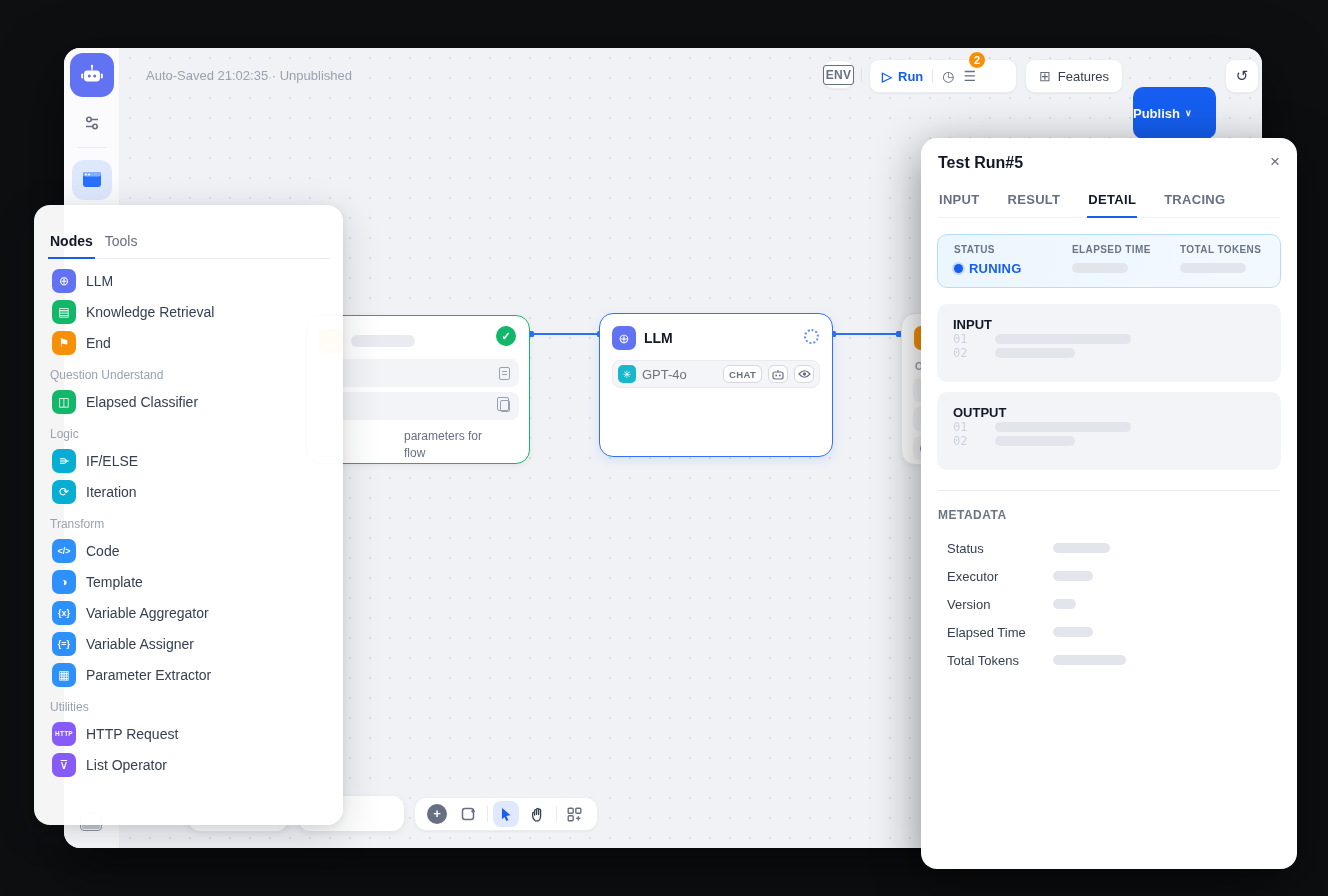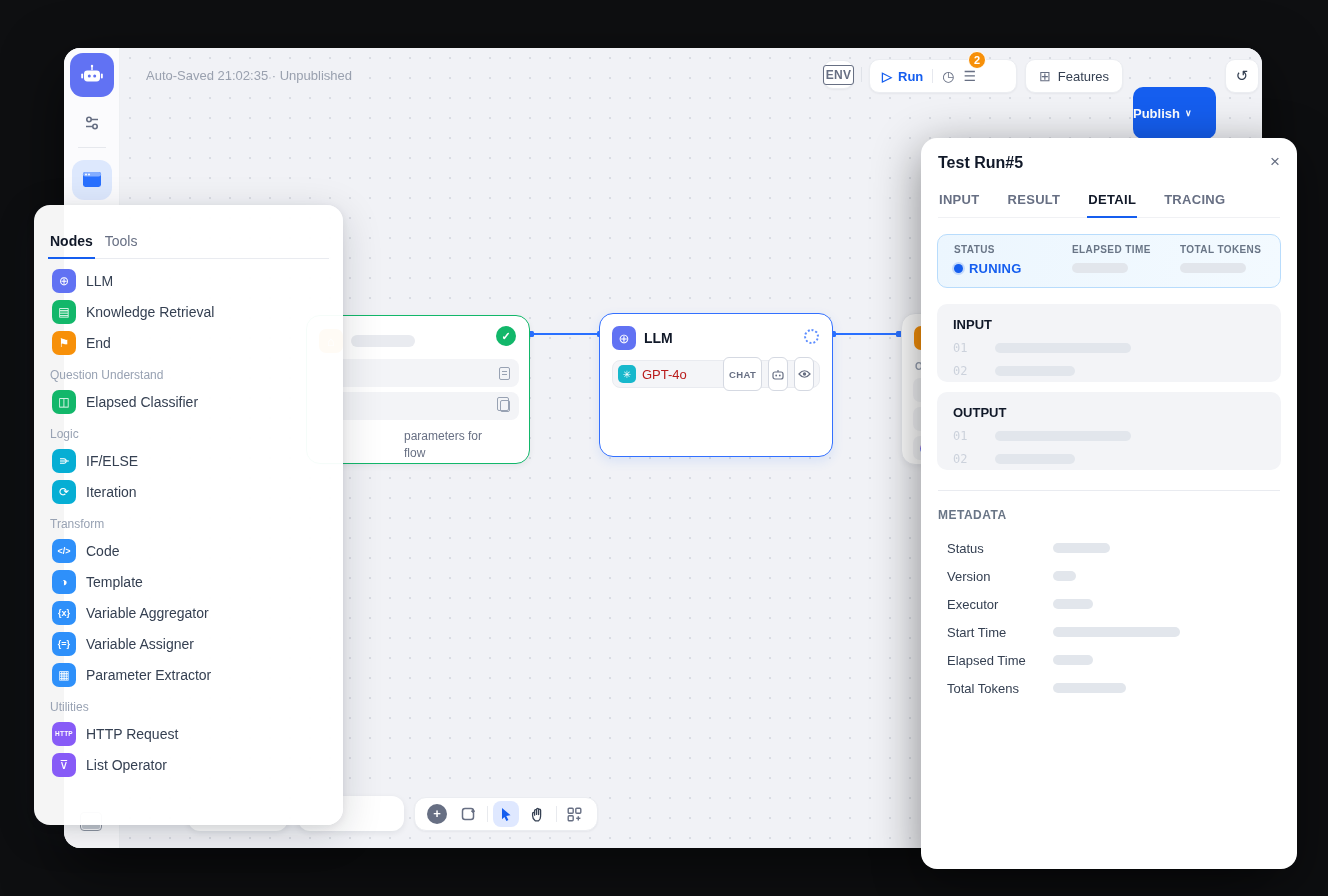--- a/index.html
+++ b/index.html
@@ -61,22 +61,22 @@
   .edge-dot { position:absolute; width:6px; height:6px; background:#2970FF; border-radius:1.5px; }
 
   #llm-node { left:479px; top:265px; width:234px; height:144px; border:1.5px solid #3370ff; box-shadow:0 4px 12px rgba(41,112,255,.12);}
   .node-head { position:absolute; left:12px; top:12px; display:flex; align-items:center; gap:8px;}
   .node-ic { width:24px; height:24px; border-radius:7px; color:#fff; display:flex; align-items:center; justify-content:center; font-size:13px;}
   .node-title { font-size:14px; font-weight:bold; color:#101828; }
   #llm-spinner { position:absolute; right:13px; top:15px; width:15px; height:15px; border:2px dotted #5c8dff; border-radius:50%; }
   #model-pill { position:absolute; left:12px; top:46px; right:12px; height:28px; background:#f4f5f8; border:1px solid #e9ebf0;
     border-radius:8px; display:flex; align-items:center; padding:0 5px 0 5px; gap:6px;}
   #openai-ic { width:18px; height:18px; border-radius:5px; background:#17b8cc; color:#fff; font-size:10px; display:flex; align-items:center; justify-content:center;}
-  #model-name { font-size:13px; color:#b91c1c; font-weight:500; flex:1;}
-  .mini-badge { border:1px solid #d5d9e2; background:#fff; border-radius:6px; height:34px; display:flex; align-items:center; justify-content:center; }
+  #model-name { font-size:13px; color:#737373; font-weight:500; flex:1;}
+  .mini-badge { border:1px solid #d5d9e2; background:#fff; border-radius:6px; height:18px; display:flex; align-items:center; justify-content:center; }
   #chat-badge { padding:0 5px; font-size:9.5px; font-weight:bold; color:#676f83; letter-spacing:.3px;}
   .glyph-badge { width:20px; }
   #llm-desc { position:absolute; left:12px; top:84px; right:12px; font-size:12.5px; color:#676f83; line-height:1.42;}
 
   #end-node { left:781px; top:265px; width:164px; height:152px; border:1px solid #e7e9ee; }
   #end-vars-label { position:absolute; left:13px; top:47px; font-size:10px; font-weight:600; color:#98a2b3; letter-spacing:.5px;}
   .end-row { position:absolute; left:11px; width:146px; height:24px; background:#f4f5f8; border-radius:7px;
     display:flex; align-items:center; padding:0 7px; gap:5px; font-size:12px; color:#354052; font-weight:500;}
   .end-row .ric { color:#4a5264; font-size:12px; }
   .var-sep { color:#b6bcc8; font-size:11px;}
@@ -123,21 +123,21 @@
   .rtab.active { color:#101828; border-bottom:2px solid #155EEF; margin-bottom:-1px;}
   #status-card { position:absolute; left:16px; top:96px; right:16px; height:54px; border:1px solid #b8dcfc; border-radius:10px;
     background:linear-gradient(100deg,#ecf6fe, #f3faff); display:flex; padding:9px 16px; gap:0;}
   .sc-col { display:flex; flex-direction:column; gap:6px; }
   .sc-label { font-size:10px; font-weight:600; color:#697586; letter-spacing:.4px;}
   .sc-value { display:flex; align-items:center; gap:6px; font-size:13px; font-weight:bold; color:#155EEF; letter-spacing:.2px;}
   #status-dot { width:9px; height:9px; border-radius:50%; background:#155EEF; box-shadow:0 0 0 2px rgba(21,94,239,.18);}
   .skel { background:#e2e6ec; border-radius:5px; height:10px; }
   .io-card { position:absolute; left:16px; right:16px; background:#f3f4f7; border-radius:10px; padding:13px 16px;}
   .io-title { font-size:13px; font-weight:bold; color:#101828; }
-  .io-line { display:flex; align-items:center; gap:28px; margin-top:9px;}
+  .io-line { display:flex; align-items:center; gap:28px; }
   .lineno { font-family:"DejaVu Sans Mono", monospace; font-size:12px; color:#ccd2dc; }
   #rp-divider { position:absolute; left:17px; right:17px; top:352px; height:1px; background:#e9ebf0;}
   #md-title { position:absolute; left:17px; top:370px; font-size:12px; font-weight:600; color:#697586; letter-spacing:.5px;}
   #md-rows { position:absolute; left:26px; right:17px; top:396px; }
   .md-row { display:flex; align-items:center; height:28px; }
   .md-label { width:106px; font-size:13px; color:#354052; }
   svg { display:block; }
 </style>
 </head>
 <body>
@@ -439,30 +439,26 @@
   </div>
 
   <div id="rp-divider"></div>
   <div id="md-title">METADATA</div>
   <div id="md-rows">
     <div class="md-row">
         <span class="md-label">Status</span>
         <span class="skel" style="width:57px;"></span>
       </div>
     <div class="md-row">
+        <span class="md-label">Executor</span>
+        <span class="skel" style="width:40px;"></span>
+      </div>
+    <div class="md-row">
         <span class="md-label">Version</span>
         <span class="skel" style="width:23px;"></span>
-      </div>
-    <div class="md-row">
-        <span class="md-label">Executor</span>
-        <span class="skel" style="width:40px;"></span>
-      </div>
-    <div class="md-row">
-        <span class="md-label">Start Time</span>
-        <span class="skel" style="width:127px;"></span>
       </div>
     <div class="md-row">
         <span class="md-label">Elapsed Time</span>
         <span class="skel" style="width:40px;"></span>
       </div>
     <div class="md-row">
         <span class="md-label">Total Tokens</span>
         <span class="skel" style="width:73px;"></span>
       </div>
   </div>

